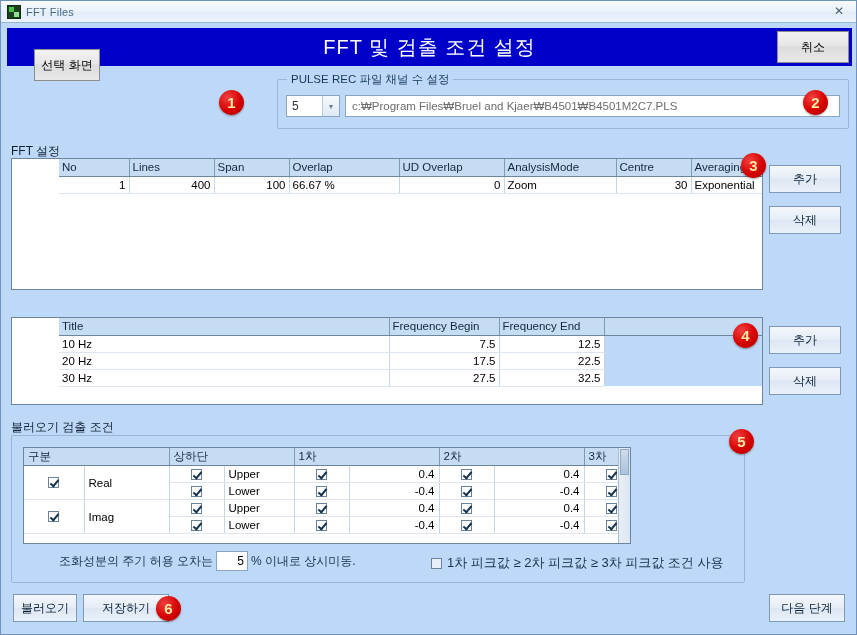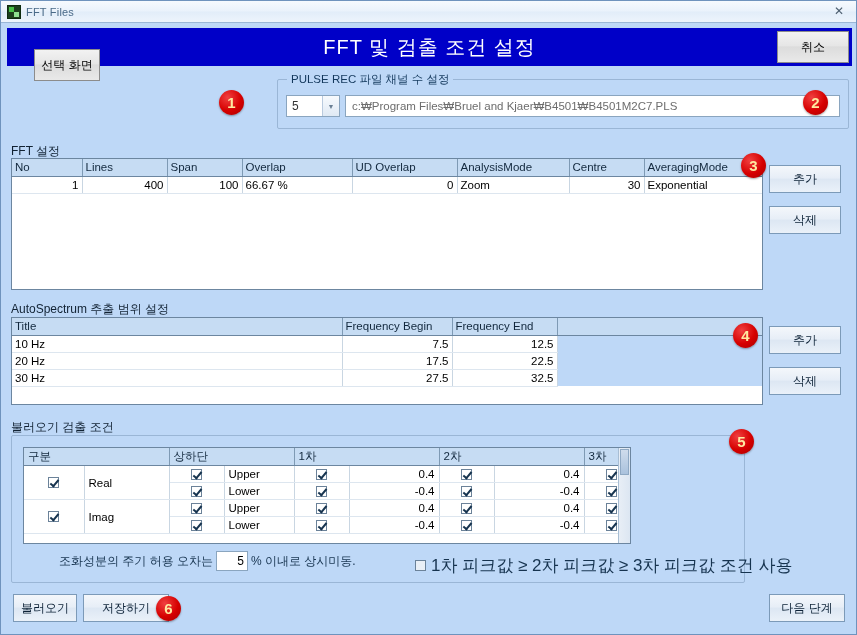--- a/index.html
+++ b/index.html
@@ -104,20 +104,21 @@
     position: absolute;
     font-size: 12px; color: #123; white-space: nowrap;
   }
 
   
   .grid {
     position: absolute;
     background: #ffffff;
     border: 1px solid #6c86a0;
     overflow: hidden;
+    padding-left: 47px;
   }
   table.g { border-collapse: collapse; width: 100%; table-layout: fixed; }
   table.g th {
     background: #c6dcf3;
     border-right: 1px solid #7e9ab4;
     border-bottom: 1px solid #6c86a0;
     font-weight: normal;
     font-size: 11.5px;
     color: #12283d;
     text-align: left;
@@ -240,21 +241,21 @@
     border:1px solid #8fa9c4;
   }
 
   .tolrow { position:absolute; display:flex; align-items:center; font-size:12px; color:#16334f; }
   .tolinput {
     width: 32px; height: 20px; background:#fff; border:1px solid #8aa5bf;
     font-size:12px; color:#000; text-align:right; padding-right:3px;
     display:flex;align-items:center;justify-content:flex-end;
     margin: 0 3px;
   }
-  .tolcb { display:flex; align-items:center; font-size:17px; color:#16334f; }
+  .tolcb { display:flex; align-items:center; font-size:13px; color:#16334f;margin-left:16px; }
   .tolcb .cb { margin-right:5px; background:#e9eff6; }
 </style>
 </head>
 <body>
 
 <div id="app">
 
   <div class="titlebar">
     <div class="tb-icon"></div>
     <div class="tb-title">FFT Files</div>
@@ -320,21 +321,20 @@
         <td>Exponential</td>
         <td class="num">1</td>
       </tr>
         </tbody>
     </table>
   </div>
   <div class="badge" style="left:740px; top:152px;">3</div>
   <div class="sbtn" style="left:768px; top:164px;">추가</div>
   <div class="sbtn" style="left:768px; top:205px;">삭제</div>
 
-  <div class="seclabel" style="left:10px; top:300px;">AutoSpectrum 추출 범위 설정</div>
   <div class="grid" style="left:10px; top:316px; width:752px; height:88px;">
     <table class="g">
       <colgroup>
           <col style="width:330px">
           <col style="width:110px">
           <col style="width:105px">
           <col style="width:">
         </colgroup>
       <thead>
           <tr>

